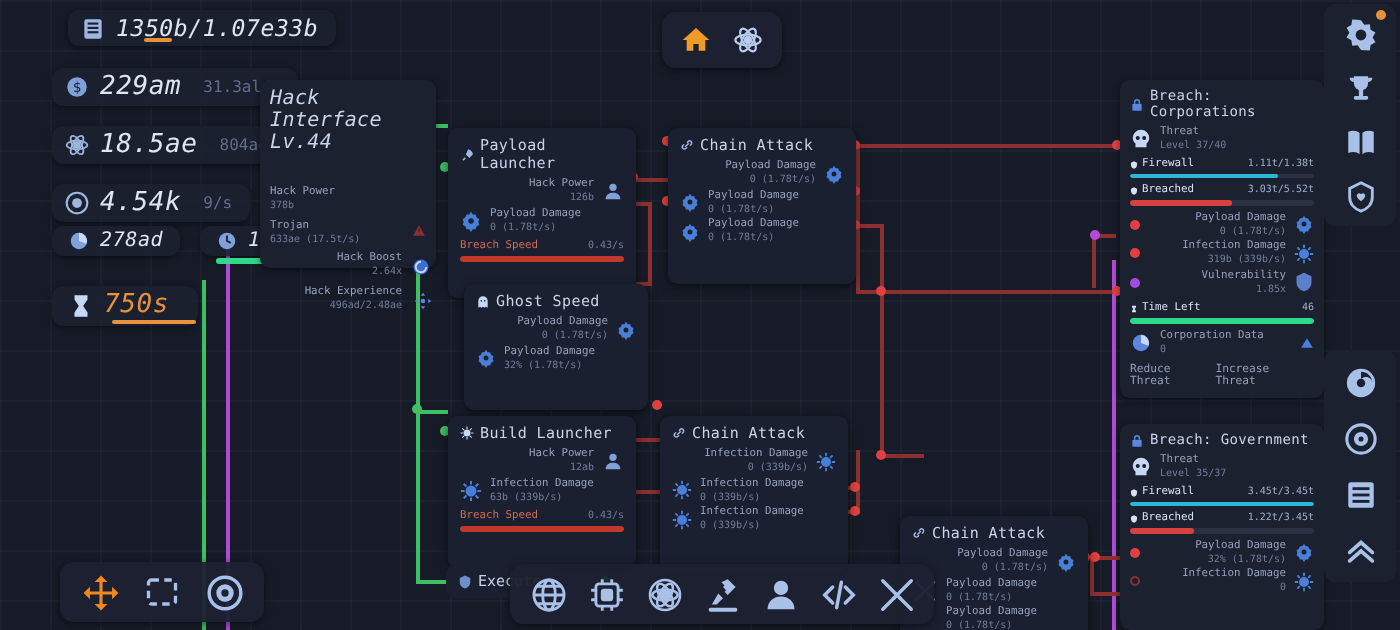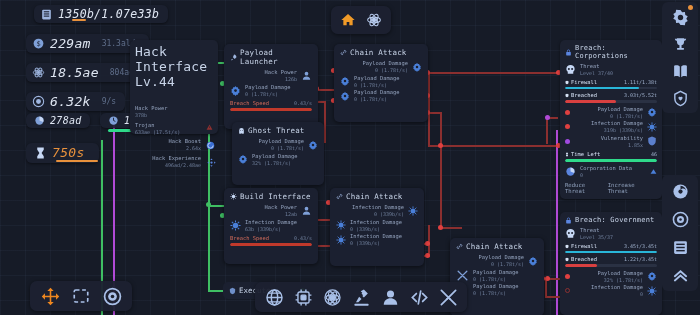--- a/index.html
+++ b/index.html
@@ -23,20 +23,21 @@
     background: #1c2130;
     border-radius: 5px;
     box-shadow: 0 1px 3px rgba(0,0,0,0.5);
   }
   .node {
     position: absolute;
     background: #1b2030;
     border-radius: 5px;
     padding: 4px 6px 18px 6px;
     box-shadow: 0 1px 4px rgba(0,0,0,0.55);
+    margin-top: 20px;
   }
   .node-title {
     font-size: 7.5px; color: #c8d4e8; letter-spacing: .2px;
     display: flex; align-items: center; gap: 3px;
     margin-bottom: 3px;
   }
   .ico { display:inline-flex; align-items:center; justify-content:center; }
   .row {
     display: flex; align-items: center; gap: 4px;
     margin: 1px 0;
@@ -195,21 +196,21 @@
       <span class="rate">804ac/s</span>
     </div>
 
     <div class="pill" style="left:26px;top:92px;">
       <span class="ico">
         <svg width="13" height="13" viewBox="0 0 24 24">
             <circle cx="12" cy="12" r="9.5" fill="none" stroke="#9fb6e0" stroke-width="2"></circle>
             <circle cx="12" cy="12" r="4.5" fill="#9fb6e0"></circle>
           </svg>
       </span>
-      <span class="big">6.32k</span>
+      <span class="big">4.54k</span>
       <span class="rate">9/s</span>
     </div>
 
     <div class="pill" style="left:26px;top:113px;padding:2px 8px;">
       <span class="ico">
         <svg width="11" height="11" viewBox="0 0 24 24">
             <circle cx="12" cy="12" r="9" fill="#7fa0d8"></circle>
             <path d="M12 12 L12 3 A9 9 0 0 1 20 15 Z" fill="#c7d8f5"></path>
           </svg>
       </span>
@@ -248,21 +249,21 @@
       <svg width="16" height="16" viewBox="0 0 24 24" fill="none" stroke="#b9cdf0" stroke-width="1.6">
           <circle cx="12" cy="12" r="2.4" fill="#b9cdf0"></circle>
           <ellipse cx="12" cy="12" rx="9.5" ry="4"></ellipse>
           <ellipse cx="12" cy="12" rx="9.5" ry="4" transform="rotate(60 12 12)"></ellipse>
           <ellipse cx="12" cy="12" rx="9.5" ry="4" transform="rotate(120 12 12)"></ellipse>
         </svg>
     </div>
   </div>
 
   <div class="panel" style="left:130px;top:40px;width:88px;height:94px;padding:4px 5px;">
-    <div class="node-title" style="font-size:13px;margin-bottom:16px;">Hack Interface Lv.44</div>
+    <div class="node-title" style="font-size:10px;margin-bottom:16px;font-style:italic;">Hack Interface Lv.44</div>
     <div style="margin-bottom:3px;">
       <div class="stat-lbl">Hack Power</div>
       <div class="stat-val">378b</div>
     </div>
     <div style="margin-bottom:3px;position:relative;">
       <div class="stat-lbl">Trojan</div>
       <div class="stat-val">633ae (17.5t/s)</div>
       <span style="position:absolute;right:0;top:2px;">
         <svg width="7" height="7" viewBox="0 0 24 24" fill="#8e3030">
             <path d="M12 2 L22 20 H2 Z"></path>
@@ -388,21 +389,21 @@
 
   <div class="node" style="left:232px;top:122px;width:92px;">
     <div class="node-title">
       <span class="ico">
         <svg width="7" height="8" viewBox="0 0 24 24" fill="#c7d8f5">
             <path d="M12 2a8 8 0 00-8 8v12l3-2 2 2 3-2 3 2 2-2 3 2V10a8 8 0 00-8-8z"></path>
             <circle cx="9" cy="10" r="1.4" fill="#1b2030"></circle>
             <circle cx="15" cy="10" r="1.4" fill="#1b2030"></circle>
           </svg>
       </span>
-      <span>Ghost Threat</span>
+      <span>Ghost Speed</span>
     </div>
     <div class="row" style="justify-content:flex-end;">
       <div class="rgt">
         <div class="stat-lbl">Payload Damage</div>
         <div class="stat-val">0 (1.78t/s)</div>
       </div>
       <span class="ico">
         <svg width="10" height="10" viewBox="0 0 24 24" fill="#4a7fd8">
             <path d="M12 2l2 3h3l1 3 3 2-1 3 1 3-3 2-1 3h-3l-2 3-2-3H7l-1-3-3-2 1-3-1-3 3-2 1-3h3z"></path>
             <circle cx="12" cy="12" r="3" fill="#1b2030"></circle>
@@ -426,21 +427,21 @@
   <div class="node" style="left:224px;top:188px;width:94px;">
     <div class="node-title">
       <span class="ico">
         <svg width="7" height="7" viewBox="0 0 24 24" fill="#c7d8f5">
             <circle cx="12" cy="12" r="6"></circle>
             <g stroke="#c7d8f5" stroke-width="2">
               <path d="M12 1v4M12 19v4M1 12h4M19 12h4M4 4l3 3M17 17l3 3M20 4l-3 3M7 17l-3 3"></path>
             </g>
           </svg>
       </span>
-      <span>Build Interface</span>
+      <span>Build Launcher</span>
     </div>
     <div class="row" style="justify-content:flex-end;">
       <div class="rgt">
         <div class="stat-lbl">Hack Power</div>
         <div class="stat-val">12ab</div>
       </div>
       <span class="ico">
         <svg width="11" height="11" viewBox="0 0 24 24" fill="#7fa0d8">
             <circle cx="12" cy="8" r="4"></circle>
             <path d="M4 21c0-5 4-7 8-7s8 2 8 7z"></path>

